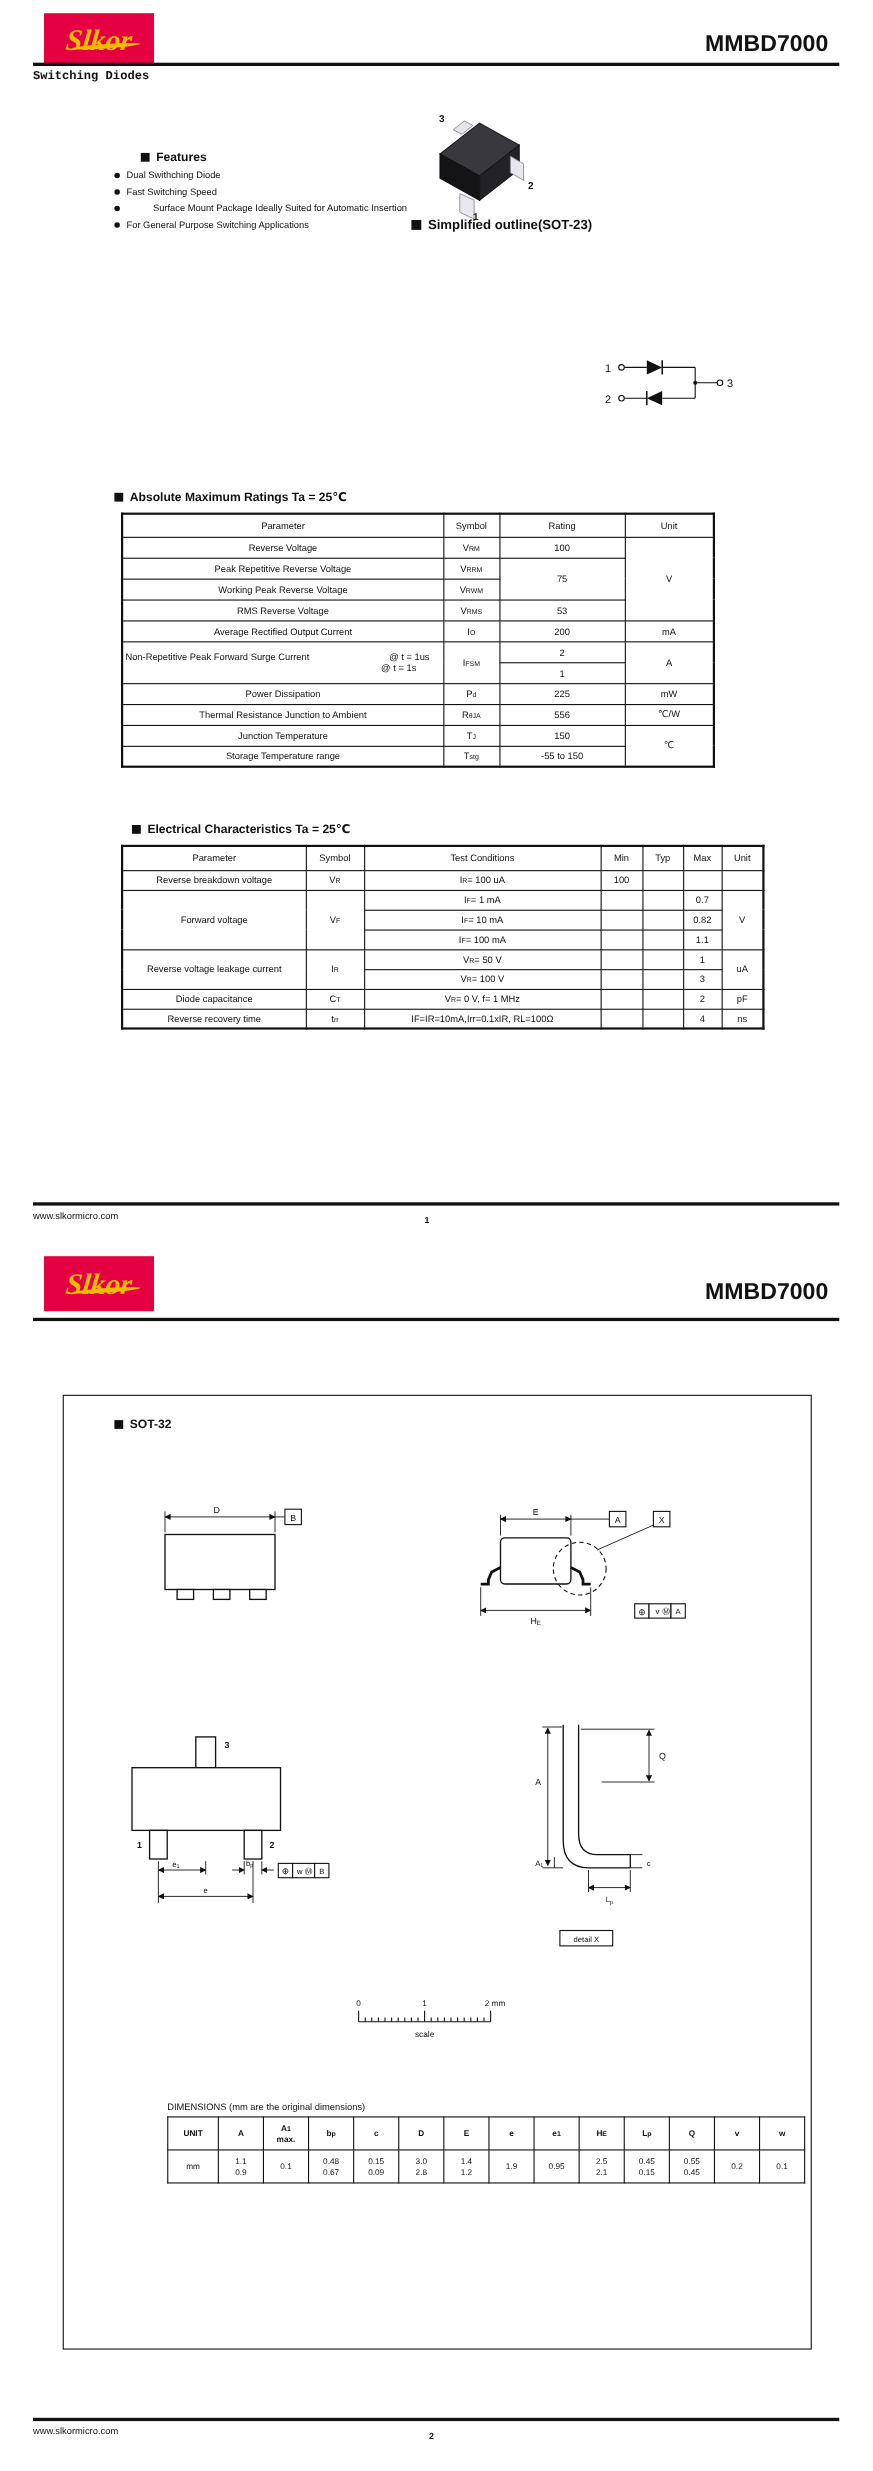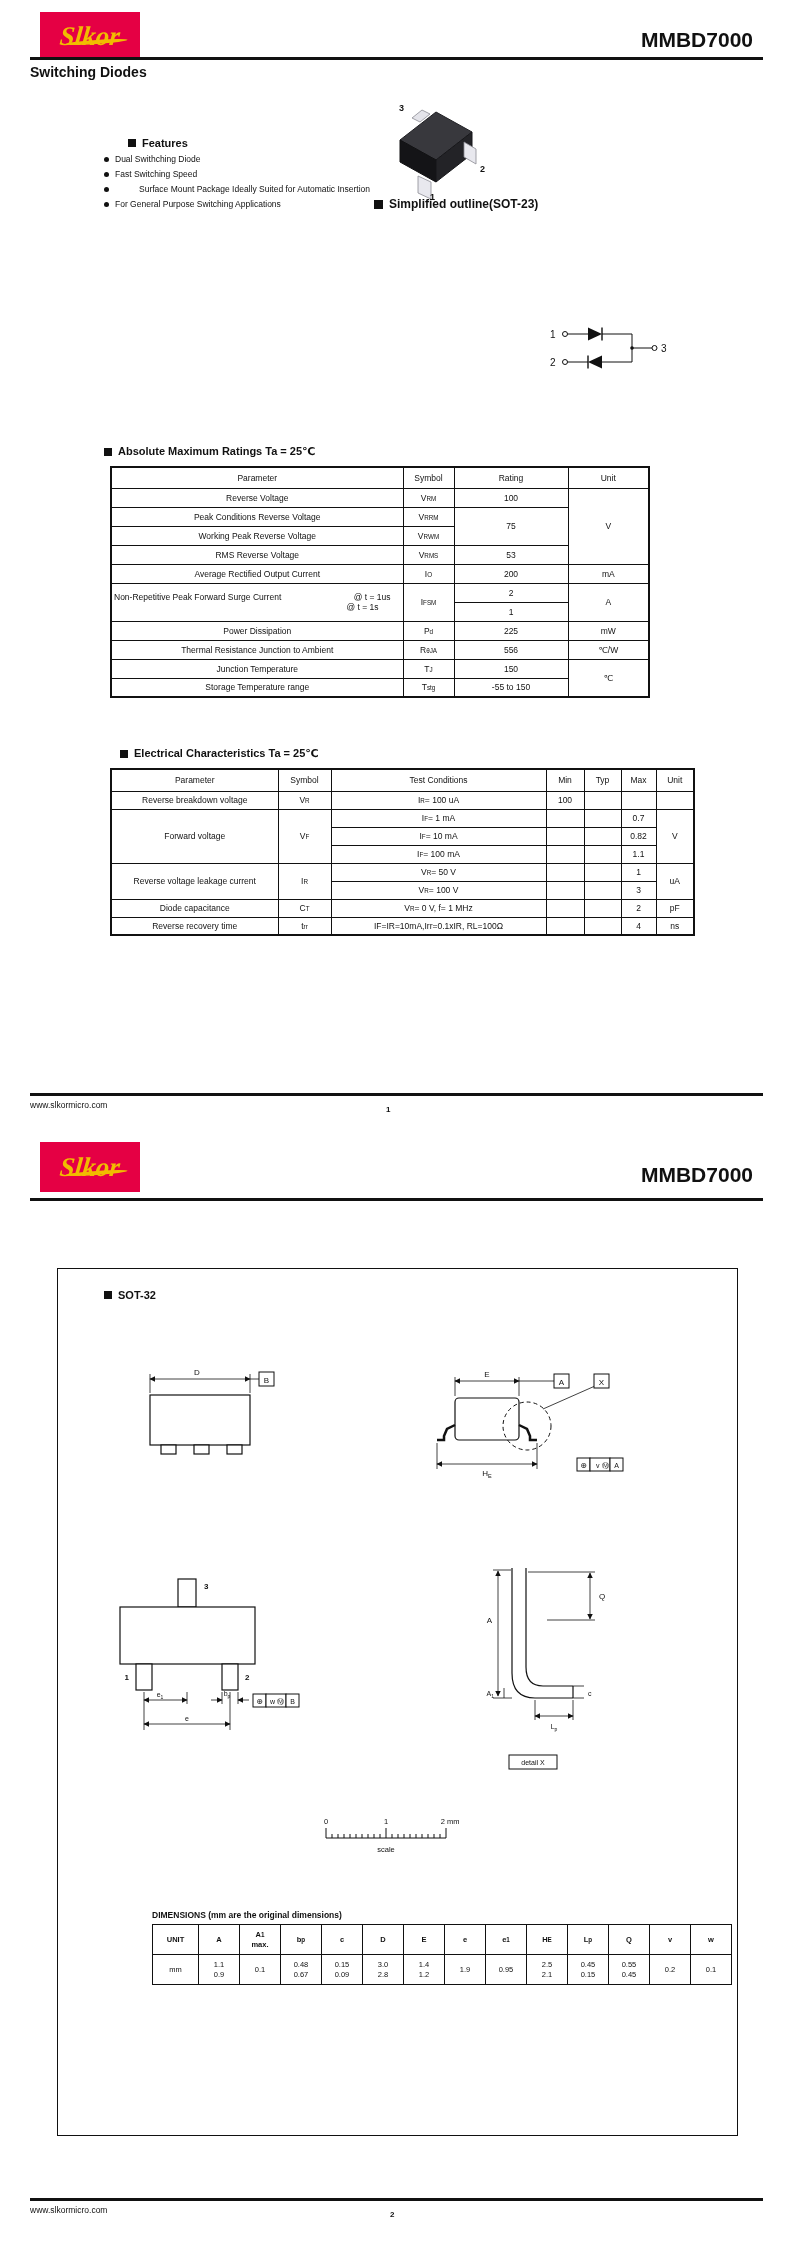--- a/index.html
+++ b/index.html
@@ -8,21 +8,21 @@
   .abs{position:absolute;}
   .rule{background:#111;}
   
   .logo{background:#e50044;display:flex;align-items:center;justify-content:center;}
   .logo-text{color:#f1bc00;font-family:"Liberation Serif","DejaVu Serif",serif;
              font-style:italic;font-weight:bold;font-size:27px;line-height:1;
              transform:skewX(-6deg);position:relative;}
   .logo-swash{position:absolute;left:6px;bottom:6px;width:62px;height:4px;background:#f1bc00;
               border-radius:50%;transform:rotate(-4deg);}
   .part-title{font-size:21px;font-weight:bold;text-align:right;letter-spacing:0px;}
-  .doc-title{font-size:14px;font-weight:bold;}
+  .doc-title{font-size:11px;font-weight:bold;font-family:Liberation Mono, monospace;}
   .sec-head{font-size:11px;font-weight:bold;display:flex;align-items:center;gap:6px;white-space:nowrap;}
   .sq{width:8px;height:8px;background:#111;flex:0 0 auto;}
   .feat-item{font-size:8.5px;display:flex;align-items:center;gap:6px;white-space:nowrap;}
   .dot{width:5px;height:5px;border-radius:50%;background:#111;flex:0 0 auto;}
   
   table.dt{border-collapse:collapse;font-size:8.5px;table-layout:fixed;border:2px solid #111;}
   table.dt td,table.dt th{border:1px solid #111;padding:0 2px;text-align:center;
                           font-weight:normal;vertical-align:middle;overflow:hidden;}
   td.pl{text-align:left;padding-left:5px;}
   .sub{font-size:6.3px;}
@@ -134,21 +134,21 @@
       <td>Rating</td>
       <td>Unit</td>
     </tr>
     <tr>
       <td class="pl">Reverse Voltage</td>
       <td><span>V</span><span class="sub">RM</span></td>
       <td>100</td>
       <td rowspan="4">V</td>
     </tr>
     <tr>
-      <td class="pl">Peak Conditions Reverse Voltage</td>
+      <td class="pl">Peak Repetitive Reverse Voltage</td>
       <td><span>V</span><span class="sub">RRM</span></td>
       <td rowspan="2">75</td>
     </tr>
     <tr>
       <td class="pl">Working Peak Reverse Voltage</td>
       <td><span>V</span><span class="sub">RWM</span></td>
     </tr>
     <tr>
       <td class="pl">RMS Reverse Voltage</td>
       <td><span>V</span><span class="sub">RMS</span></td>
@@ -441,21 +441,21 @@
       <text x="531" y="428" font-size="7">c</text>
       <text x="497" y="461" font-size="7" text-anchor="middle"><tspan>L</tspan><tspan font-size="5" dy="1.5">p</tspan></text>
       <text x="476" y="497" font-size="7" text-anchor="middle">detail X</text>
       <text x="269" y="556" font-size="7.5" text-anchor="middle">0</text>
       <text x="329" y="556" font-size="7.5" text-anchor="middle">1</text>
       <text x="393" y="556" font-size="7.5" text-anchor="middle">2 mm</text>
       <text x="329" y="584" font-size="7.5" text-anchor="middle">scale</text>
     </g>
   </svg>
 
-  <div class="abs" style="left:152px;top:1910px;font-size:8.5px;font-weight:bold;">DIMENSIONS (mm are the original dimensions)</div>
+  <div class="abs" style="left:152px;top:1910px;font-size:8.5px;font-weight:normal;">DIMENSIONS (mm are the original dimensions)</div>
   <table class="dim abs" style="left:152px;top:1924px;width:579px;">
     <colgroup>
         <col style="width:46px">
         <col span="13" style="width:41px">
       </colgroup>
     <tbody>
         <tr class="hd">
       <td>UNIT</td>
       <td>
             <div class="dimcell">

